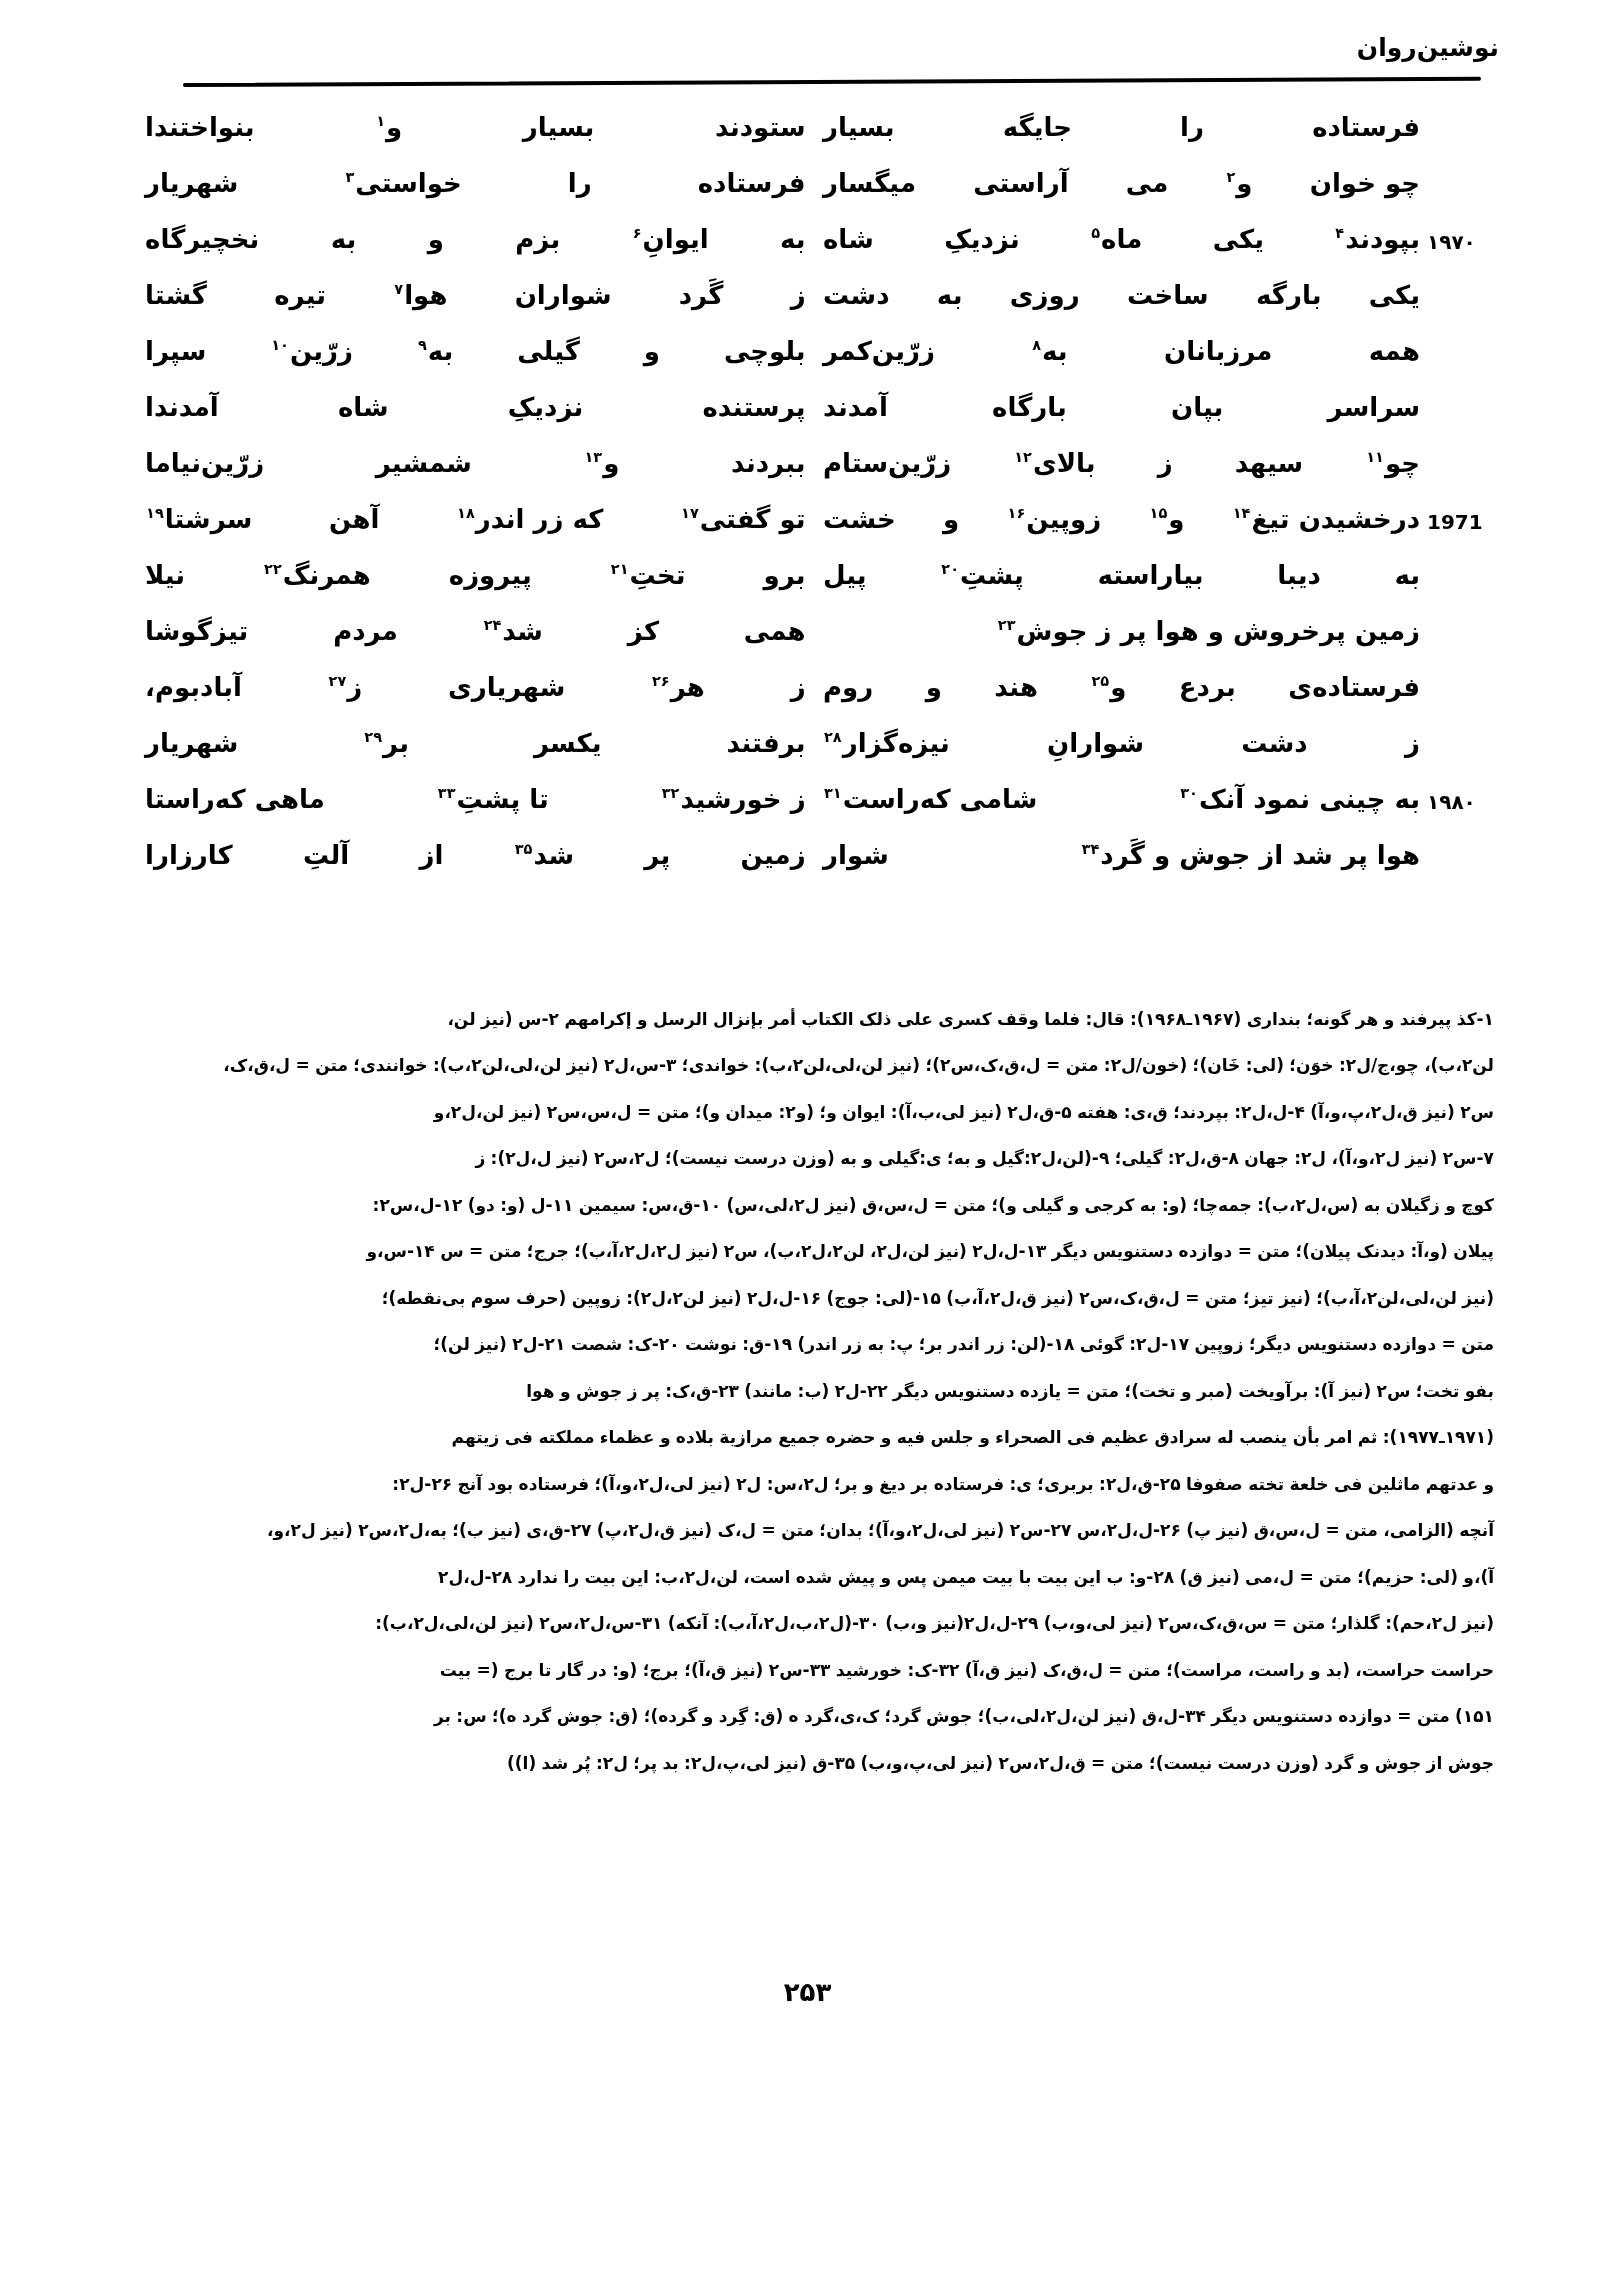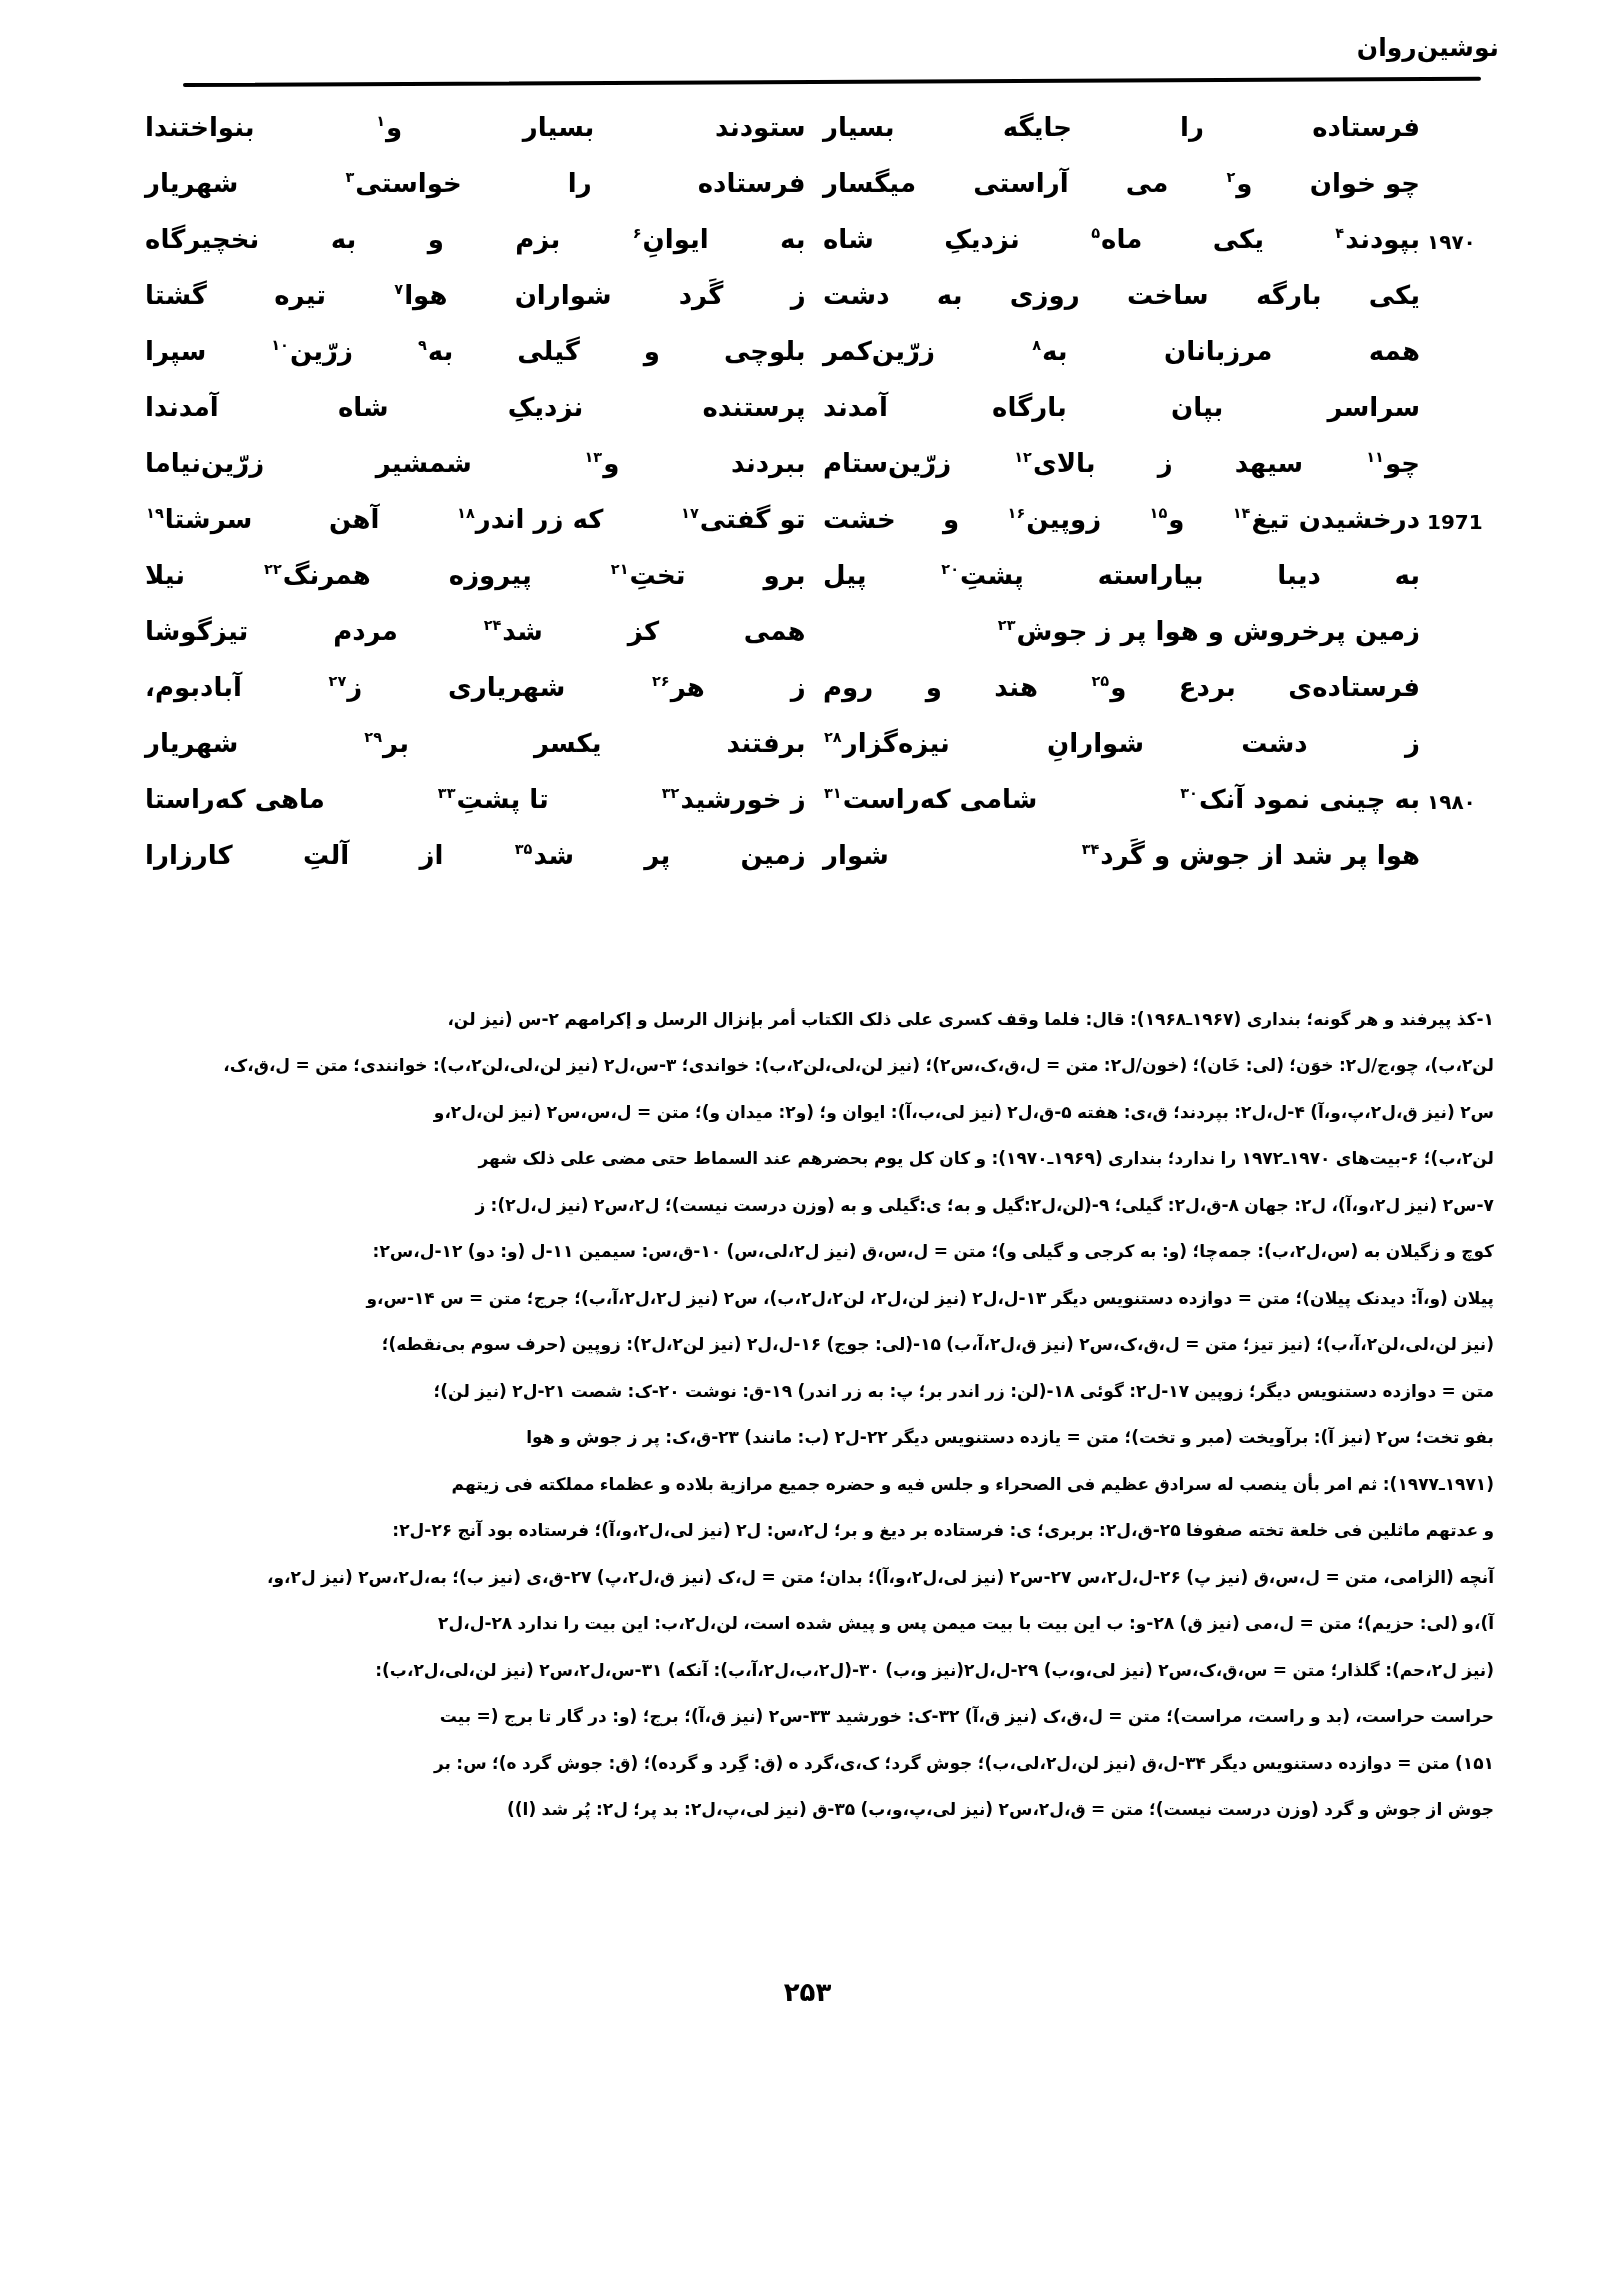--- a/index.html
+++ b/index.html
@@ -421,21 +421,20 @@
             <span>کارزارا</span>
           </div>
         </div>
       </div>
     </div>
 
   <div class="apparatus" id="apparatus">
       <p>۱-کذ پیرفند و هر گونه؛ بنداری (۱۹۶۷ـ۱۹۶۸): قال: فلما وقف کسری علی ذلک الکتاب أمر بإنزال الرسل و إکرامهم   ۲-س (نیز لن،</p>
       <p>لن۲،ب)، چو،ج/ل۲: خوَن؛ (لی: خَان)؛ (خون/ل۲: متن = ل،ق،ک،س۲)؛ (نیز لن،لی،لن۲،ب): خواندی؛ ۳-س،ل۲ (نیز لن،لی،لن۲،ب): خوانندی؛ متن = ل،ق،ک،</p>
       <p>س۲ (نیز ق،ل۲،پ،و،آ)   ۴-ل،ل۲: بپردند؛ ق،ی: هفته   ۵-ق،ل۲ (نیز لی،ب،آ): ایوان و؛ (و۲: میدان و)؛ متن = ل،س،س۲ (نیز لن،ل۲،و</p>
-      <p>لن۲،ب)؛ ۶-بیت‌های ۱۹۷۰ـ۱۹۷۲ را ندارد؛ بنداری (۱۹۶۹ـ۱۹۷۰): و کان کل یوم بحضرهم عند السماط حتی مضی علی ذلک شهر</p>
       <p>۷-س۲ (نیز ل۲،و،آ)، ل۲: جهان   ۸-ق،ل۲: گیلی؛ ۹-(لن،ل۲:گیل و به؛ ی:گیلی و به (وزن درست نیست)؛ ل۲،س۲ (نیز ل،ل۲): ز</p>
       <p>کوچ و زگیلان به (س،ل۲،ب): جمه‌چا؛ (و: به کرجی و گیلی و)؛ متن = ل،س،ق (نیز ل۲،لی،س)   ۱۰-ق،س: سیمین   ۱۱-ل (و: دو)   ۱۲-ل،س۲:</p>
       <p>پیلان (و،آ: دیدنک پیلان)؛ متن = دوازده دستنویس دیگر   ۱۳-ل،ل۲ (نیز لن،ل۲، لن۲،ل۲،ب)، س۲ (نیز ل۲،ل۲،آ،ب)؛ جرج؛ متن = س   ۱۴-س،و</p>
       <p>(نیز لن،لی،لن۲،آ،ب)؛ (نیز تیز؛ متن = ل،ق،ک،س۲ (نیز ق،ل۲،آ،ب)   ۱۵-(لی: جوج)   ۱۶-ل،ل۲ (نیز لن۲،ل۲): زوپین (حرف سوم بی‌نقطه)؛</p>
       <p>متن = دوازده دستنویس دیگر؛ زوپین   ۱۷-ل۲: گوئی   ۱۸-(لن: زر اندر بر؛ پ: به زر اندر)   ۱۹-ق: نوشت   ۲۰-ک: شصت   ۲۱-ل۲ (نیز لن)؛</p>
       <p>بفو تخت؛ س۲ (نیز آ): برآویخت (مبر و تخت)؛ متن = یازده دستنویس دیگر   ۲۲-ل۲ (ب: مانند)   ۲۳-ق،ک: پر ز جوش و هوا</p>
       <p>(۱۹۷۱ـ۱۹۷۷): ثم امر بأن ینصب له سرادق عظیم فی الصحراء و جلس فیه و حضره جمیع مرازیة بلاده و عظماء مملکته فی زیتهم</p>
       <p>و عدتهم ماثلین فی خلعة تخته صفوفا   ۲۵-ق،ل۲: بربری؛ ی: فرستاده بر دیغ و بر؛ ل۲،س: ل۲ (نیز لی،ل۲،و،آ)؛ فرستاده بود آنج   ۲۶-ل۲:</p>
       <p>آنچه (الزامی، متن = ل،س،ق (نیز پ)   ۲۶-ل،ل۲،س   ۲۷-س۲ (نیز لی،ل۲،و،آ)؛ بدان؛ متن = ل،ک (نیز ق،ل۲،پ)   ۲۷-ق،ی (نیز ب)؛ به،ل۲،س۲ (نیز ل۲،و،</p>
       <p>آ)،و (لی: حزیم)؛ متن = ل،می (نیز ق)   ۲۸-و: ب این بیت با بیت میمن پس و پیش شده است، لن،ل۲،ب: این بیت را ندارد   ۲۸-ل،ل۲</p>

